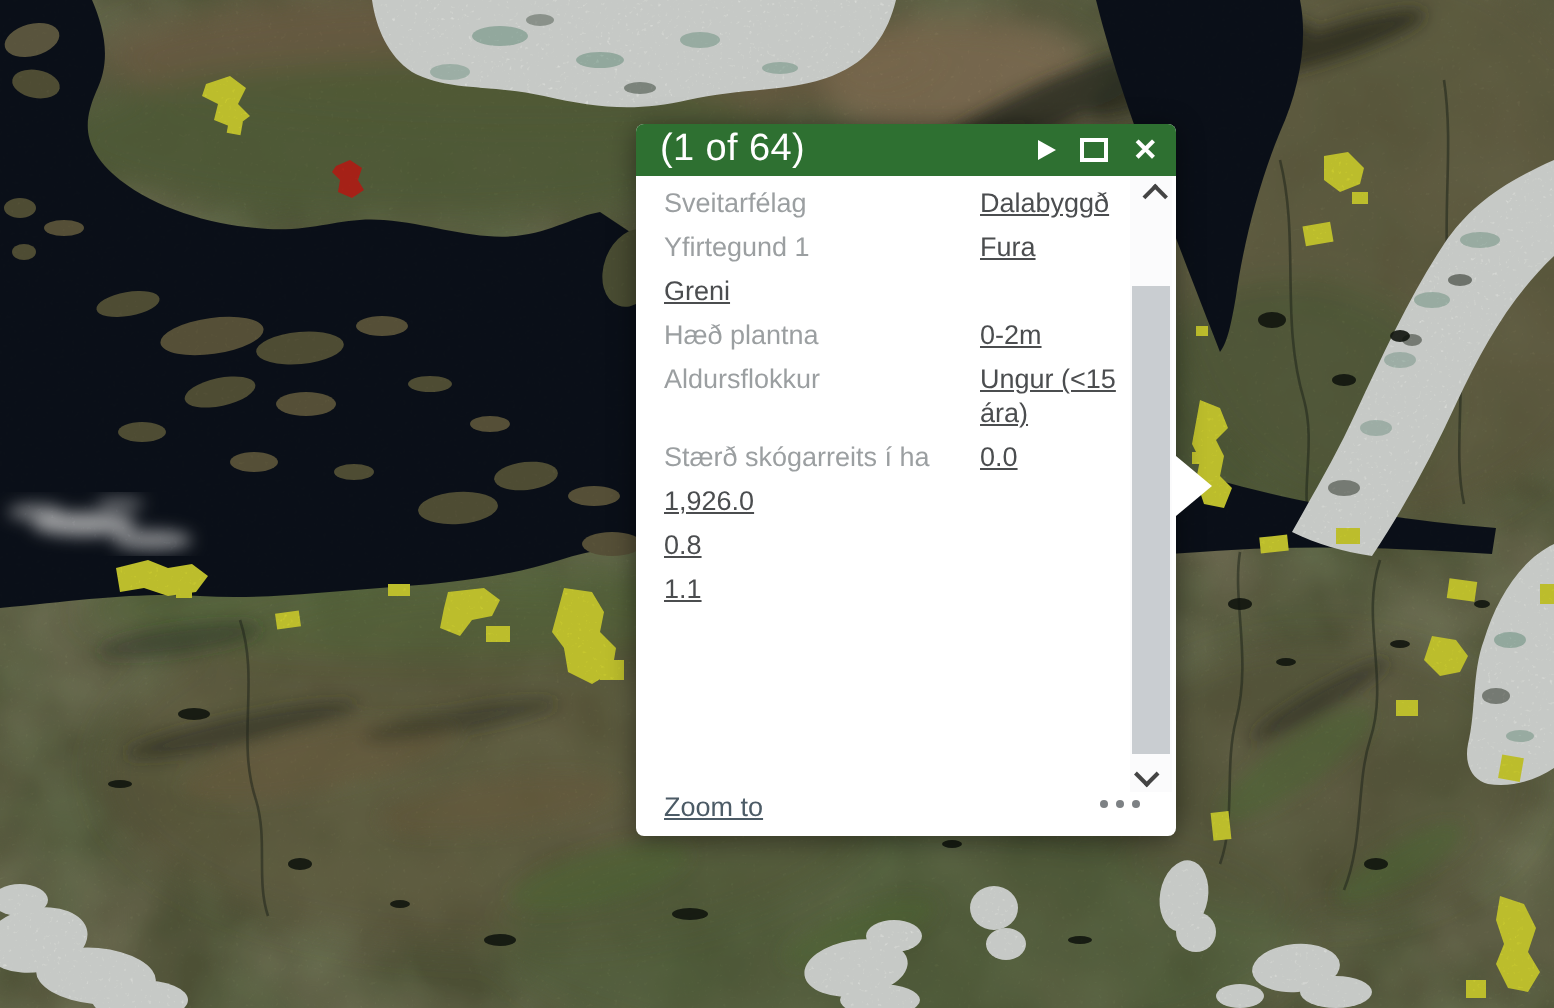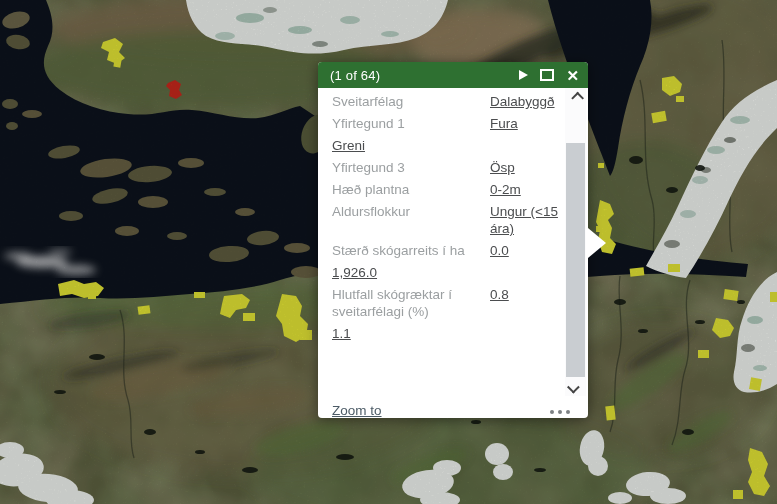--- a/index.html
+++ b/index.html
@@ -6,21 +6,21 @@
   .stage{position:relative;width:777px;height:504px;overflow:hidden;
          font-family:"Liberation Sans","DejaVu Sans",sans-serif;}
   .stage svg{position:absolute;left:0;top:0;display:block;}
 
   
   .popup{position:absolute;left:318px;top:62px;width:270px;height:356px;
          background:#fff;border-radius:4px;box-shadow:0 2px 14px rgba(0,0,0,.45);
          font-size:13.5px;color:#4b4d4f;}
   .popup-header{height:26px;background:#2e7031;border-radius:4px 4px 0 0;
          display:flex;align-items:center;padding:0 9px 0 12px;color:#fff;}
-  .popup-title{flex:1;font-size:13px;letter-spacing:.2px;}
+  .popup-title{flex:1;font-size:19px;letter-spacing:.2px;}
   .hbtn{background:none;border:none;padding:0;margin-left:12px;cursor:pointer;
         display:flex;align-items:center;justify-content:center;height:20px;}
   .icon-play{width:0;height:0;border-left:9px solid #fff;
              border-top:5.5px solid transparent;border-bottom:5.5px solid transparent;}
   .icon-max{width:10px;height:8px;border:2px solid #fff;}
   .icon-close{color:#fff;font-size:15px;font-weight:bold;line-height:1;}
 
   .popup-body{position:absolute;top:26px;bottom:22px;left:0;right:0;overflow:hidden;background:#fff;padding-left:12px;}
   .rows{position:absolute;left:14px;right:30px;top:5px;}
   .row{display:flex;margin-bottom:5px;line-height:17px;}
@@ -31,21 +31,21 @@
   .scrollbar{position:absolute;right:2px;top:0;bottom:0;width:21px;background:#fbfbfc;}
   .sb-up,.sb-down{position:absolute;left:0;right:0;height:15px;display:flex;
         align-items:center;justify-content:center;cursor:pointer;}
   .sb-up{top:2px;} .sb-down{bottom:2px;}
   .chev{width:7px;height:7px;border-top:2px solid #444;border-right:2px solid #444;}
   .sb-up .chev{transform:rotate(-45deg) translate(1px,2px);}
   .sb-down .chev{transform:rotate(135deg) translate(2px,1px);}
   .sb-thumb{position:absolute;left:1px;right:1px;top:55px;height:234px;background:#c9cdd1;cursor:pointer;}
 
   .popup-footer{position:absolute;left:14px;right:16px;bottom:0;height:22px;
-        display:flex;align-items:flex-end;justify-content:space-between;}
+        display:flex;align-items:flex-start;justify-content:space-between;}
   .zoomto{color:#4c5b66;text-decoration:underline;cursor:pointer;}
   .dots{display:flex;gap:4px;cursor:pointer;padding:4px 2px;}
   .dots span{width:4px;height:4px;border-radius:50%;background:#7d8184;}
 
   .popup-arrow{position:absolute;left:270px;top:166px;width:0;height:0;
         border-top:15px solid transparent;border-bottom:15px solid transparent;
         border-left:18px solid #fff;}
 </style>
 </head>
 <body>
@@ -282,40 +282,35 @@
           <div class="val">Dalabyggð</div>
         </div>
         <div class="row">
           <div class="lbl">Yfirtegund 1</div>
           <div class="val">Fura</div>
         </div>
         <div class="row">
           <div class="val">Greni</div>
         </div>
         <div class="row">
-          <div class="lbl">Yfirtegund 3</div>
-          <div class="val">Ösp</div>
-        </div>
-        <div class="row">
           <div class="lbl">Hæð plantna</div>
           <div class="val">0-2m</div>
         </div>
         <div class="row">
           <div class="lbl">Aldursflokkur</div>
           <div class="val">Ungur (&lt;15 ára)</div>
         </div>
         <div class="row">
           <div class="lbl">Stærð skógarreits í ha</div>
           <div class="val">0.0</div>
         </div>
         <div class="row">
           <div class="val">1,926.0</div>
         </div>
         <div class="row">
-          <div class="lbl">Hlutfall skógræktar í sveitarfélagi (%)</div>
           <div class="val">0.8</div>
         </div>
         <div class="row">
           <div class="val">1.1</div>
         </div>
       </div>
 
       <div class="scrollbar">
         <div class="sb-up">
           <span class="chev"></span>

